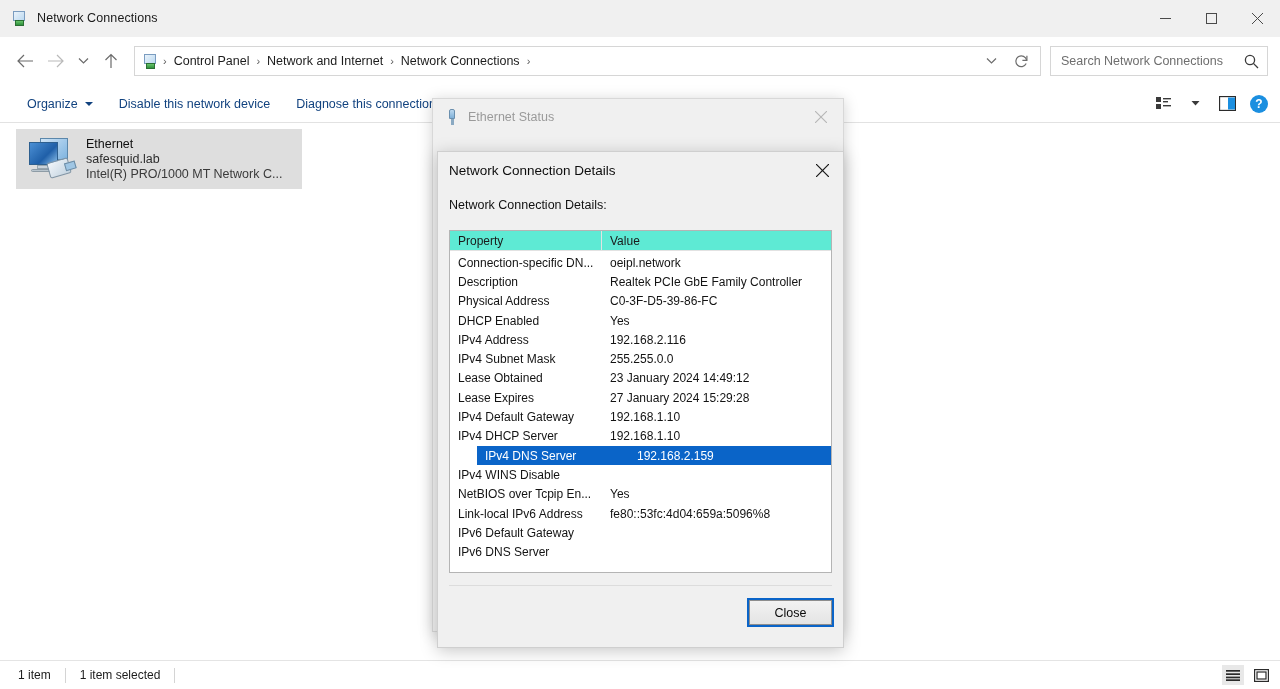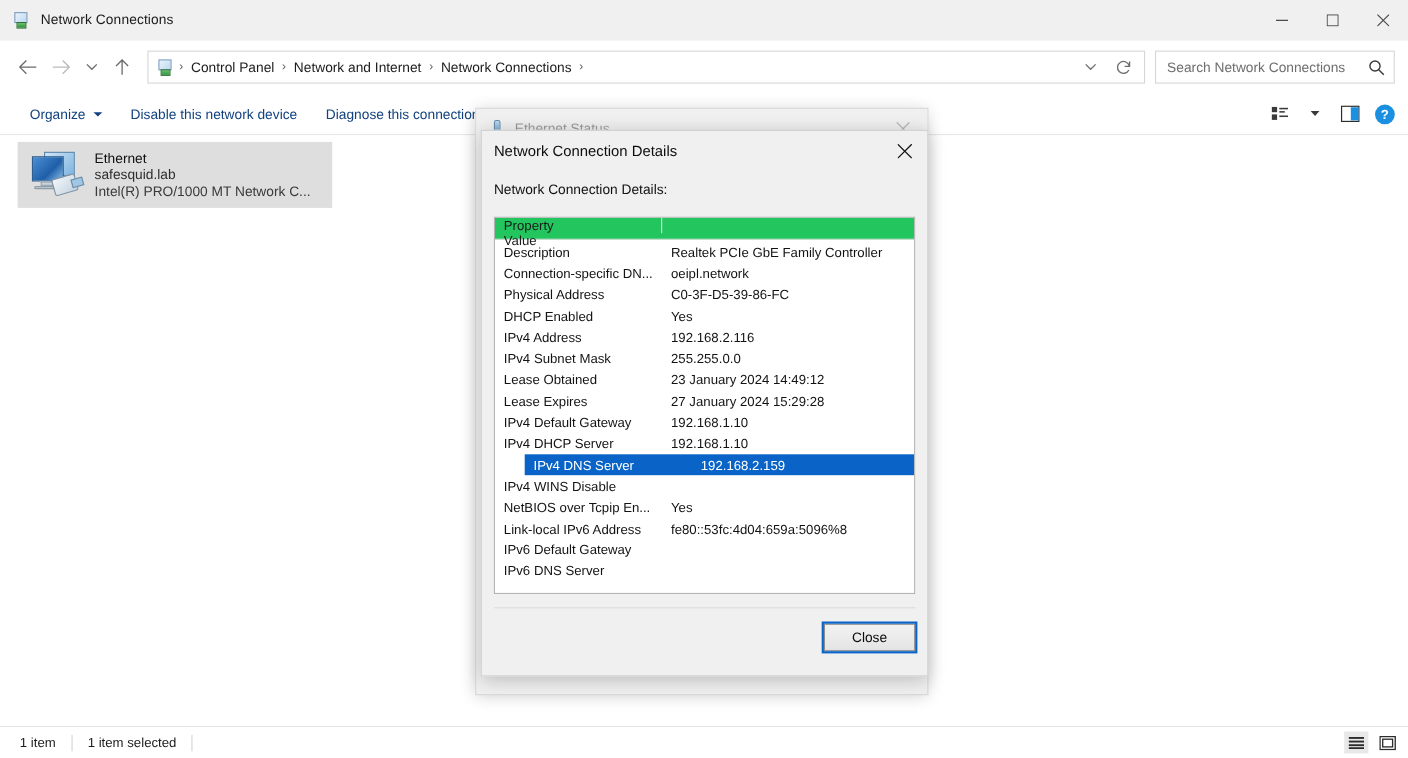--- a/index.html
+++ b/index.html
@@ -211,21 +211,21 @@
     position: absolute; left: 6.5px; top: 10px; width: 3px; height: 6px; background: #8aa9c2;
   }
   .eth-title { font-size: 12.5px; color: #9a9a9a; }
   .eth-close {
     margin-left: auto; width: 44px; height: 100%;
     display: flex; align-items: center; justify-content: center; color: #b6b6b6;
   }
 
   
   .ncd {
-    position: absolute; left: 437px; top: 118px;
+    position: absolute; left: 437px; top: 151px;
     width: 407px; height: 497px;
     background: #f0f0f0;
     border: 1px solid #cfcfcf;
     box-shadow: 0 3px 16px rgba(0,0,0,.22);
     display: flex; flex-direction: column;
   }
   .ncd-title {
     height: 36px; flex: 0 0 36px;
     display: flex; align-items: center; padding-left: 11px;
   }
@@ -238,22 +238,22 @@
     flex: 1 1 auto; padding: 10px 11px 0 11px;
     display: flex; flex-direction: column;
   }
   .ncd-label { font-size: 12.5px; color: #111; margin-bottom: 18px; }
   .grid-wrap {
     flex: 1 1 auto;
     border: 1px solid #b4b4b4; background: #ffffff;
     overflow: hidden; position: relative;
   }
   .grid-head {
-    height: 20px; display: flex; 
-    border-bottom: 1px solid #e2e2e2; background: #22c55e; flex-direction: column;
+    height: 20px; display: flex; align-items: center;
+    border-bottom: 1px solid #e2e2e2; background: #5eead4;
   }
   .gh-prop {
     width: 152px; font-size: 12px; color: #1a1a1a; padding-left: 8px;
     border-right: 1px solid #e2e2e2; height: 100%;
     display: flex; align-items: center; box-sizing: border-box;
   }
   .gh-val {
     flex: 1 1 auto; font-size: 12px; color: #1a1a1a; padding-left: 8px;
     height: 100%; display: flex; align-items: center;
   }
@@ -481,26 +481,26 @@
 
   <div class="ncd-body">
     <div class="ncd-label">Network Connection Details:</div>
     <div class="grid-wrap">
       <div class="grid-head">
         <div class="gh-prop">Property</div>
         <div class="gh-val">Value</div>
       </div>
       <div class="grid-rows" id="grid-rows">
           <div class="grow">
+            <div class="gc-prop">Connection-specific DN...</div>
+            <div class="gc-val">oeipl.network</div>
+          </div>
+          <div class="grow">
             <div class="gc-prop">Description</div>
             <div class="gc-val">Realtek PCIe GbE Family Controller</div>
-          </div>
-          <div class="grow">
-            <div class="gc-prop">Connection-specific DN...</div>
-            <div class="gc-val">oeipl.network</div>
           </div>
           <div class="grow">
             <div class="gc-prop">Physical Address</div>
             <div class="gc-val">C0-3F-D5-39-86-FC</div>
           </div>
           <div class="grow">
             <div class="gc-prop">DHCP Enabled</div>
             <div class="gc-val">Yes</div>
           </div>
           <div class="grow">

